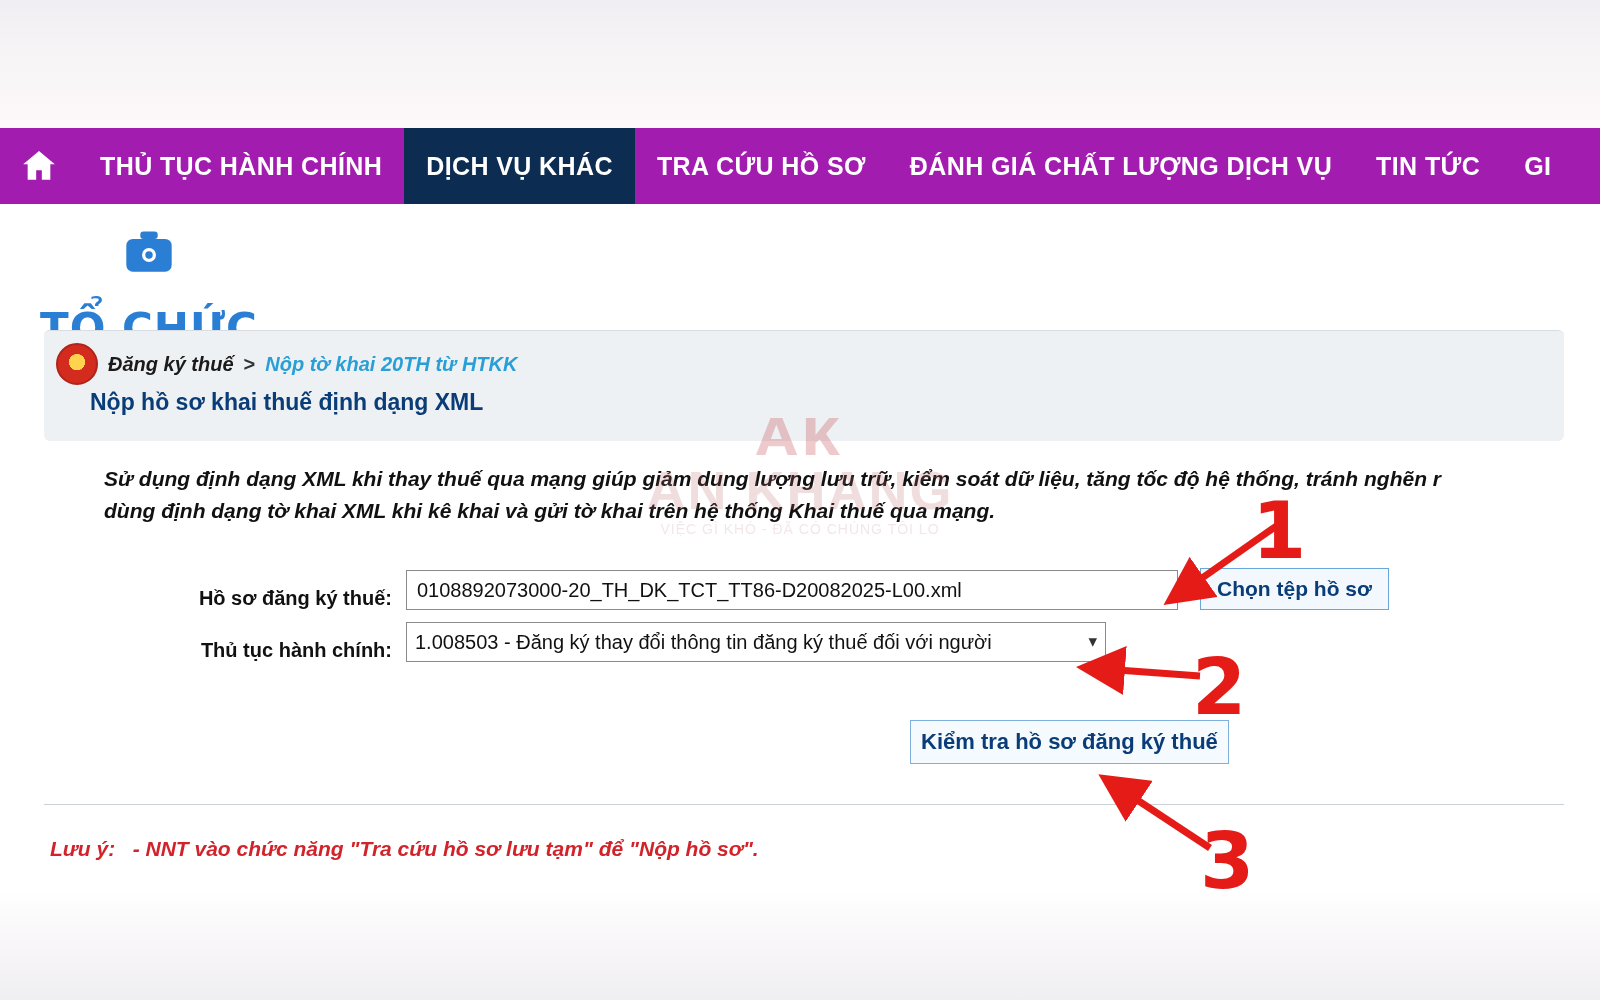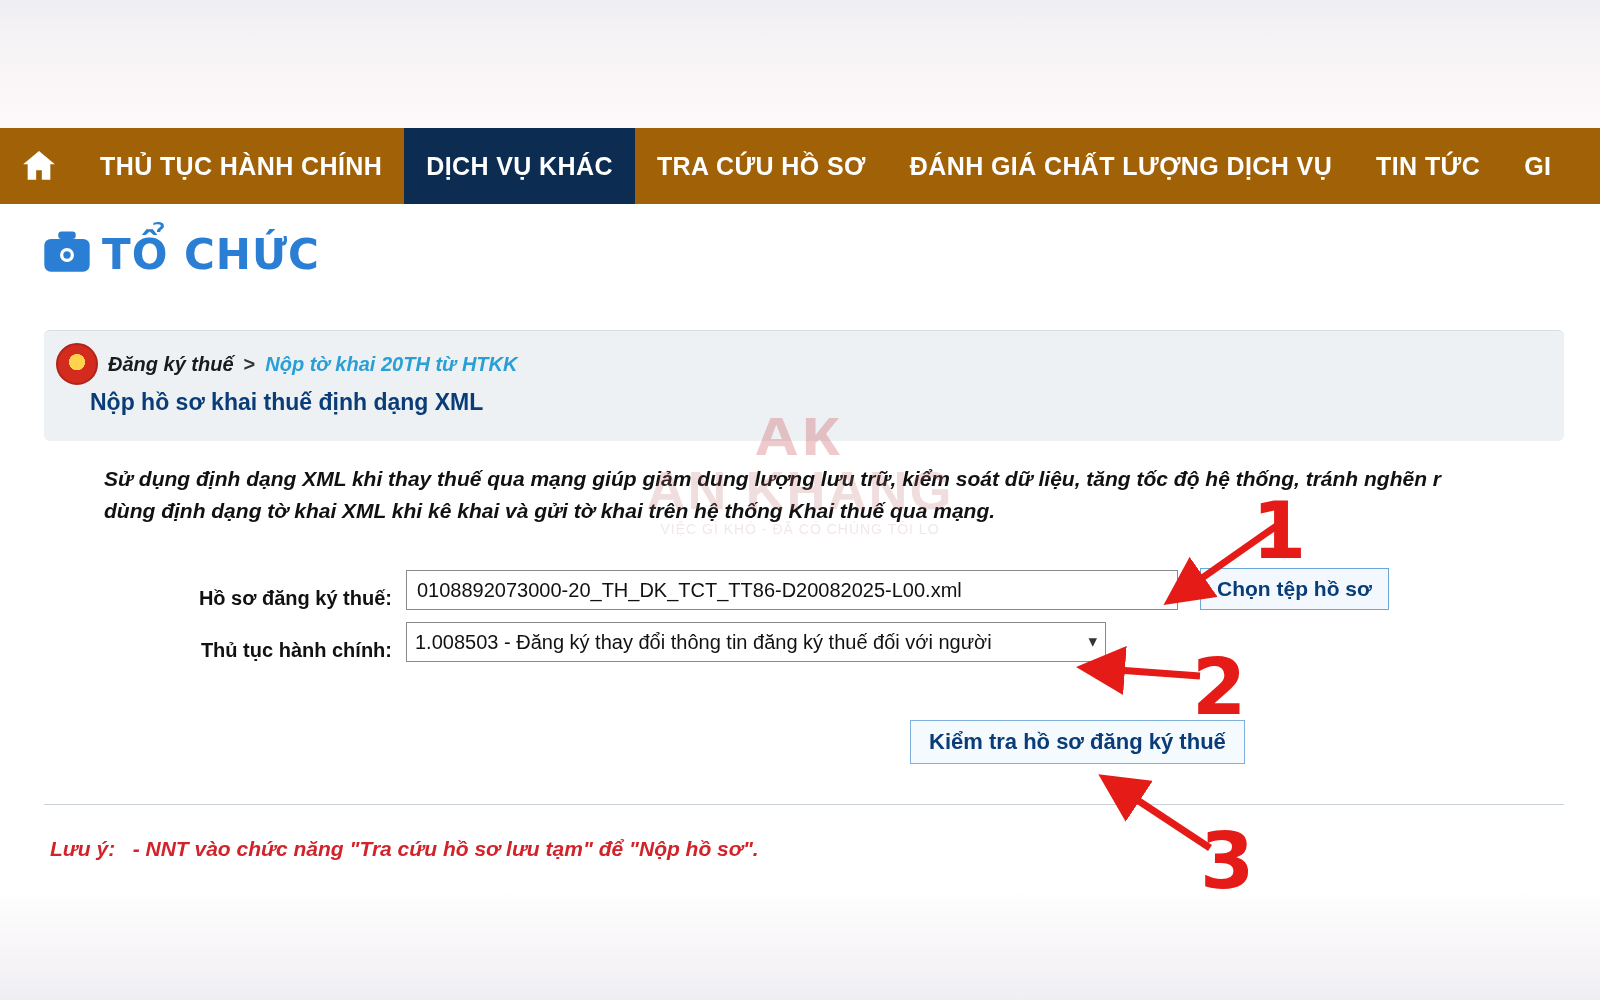--- a/index.html
+++ b/index.html
@@ -38,21 +38,21 @@
     height: 772px;
     background: #ffffff;
   }
 
   
   .navbar {
     position: absolute;
     left: 0; top: 128px;
     width: 1600px;
     height: 76px;
-    background: #a16207;
+    background: #a21caf;
     display: flex;
     align-items: stretch;
     overflow: hidden;
   }
   .nav-home {
     width: 78px;
     display: flex;
     align-items: center;
     justify-content: center;
     color: #ffffff;
@@ -72,21 +72,22 @@
     background: #0d2c52;
   }
 
   
   .org-head {
     position: absolute;
     left: 40px;
     top: 228px;
     display: flex;
     align-items: center;
-    gap: 8px;
+    gap: 24px;
+    flex-direction: column;
   }
   .org-title {
     color: #2a7fd4;
     font-size: 42px;
     font-weight: bold;
     letter-spacing: 1px;
     font-family: "DejaVu Sans", sans-serif;
   }
 
   
@@ -219,21 +220,21 @@
     top: 0;
     line-height: 38px;
     font-size: 17px;
     color: #333;
   }
   .btn-check {
     position: absolute;
     left: 866px;
     top: 152px;
     height: 44px;
-    padding: 0 18px;
+    padding: 0 10px;
     border: 1px solid #7fb0dc;
     background: #f4fafe;
     color: #0a3d78;
     font-size: 22px;
     font-weight: bold;
     cursor: pointer;
   }
 
   .hr {
     position: absolute;

